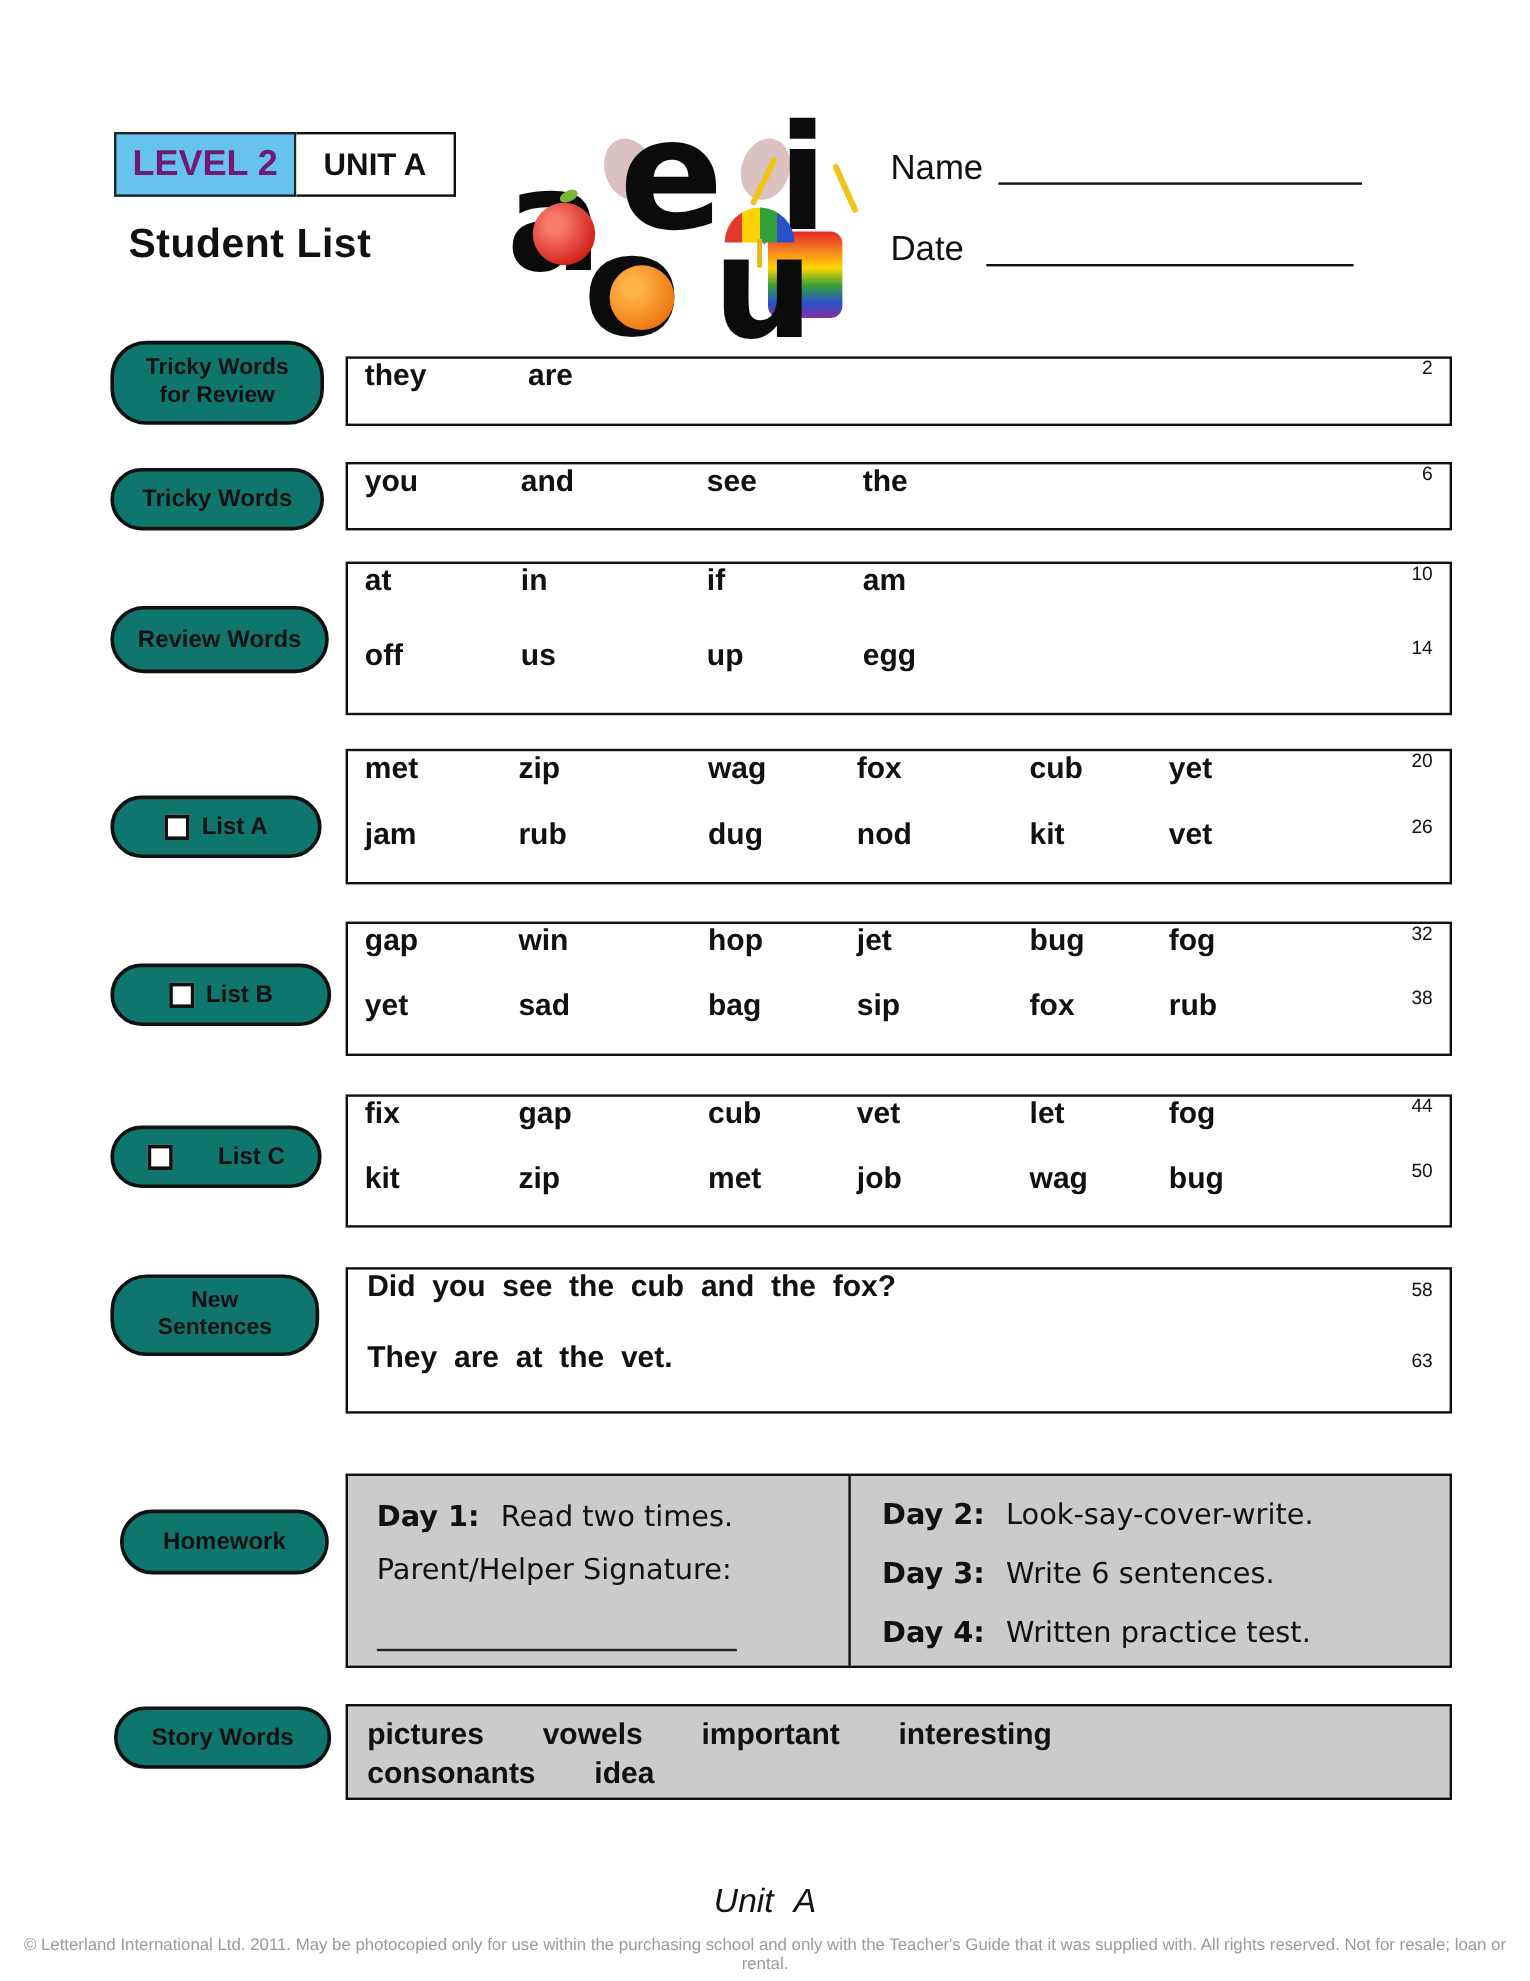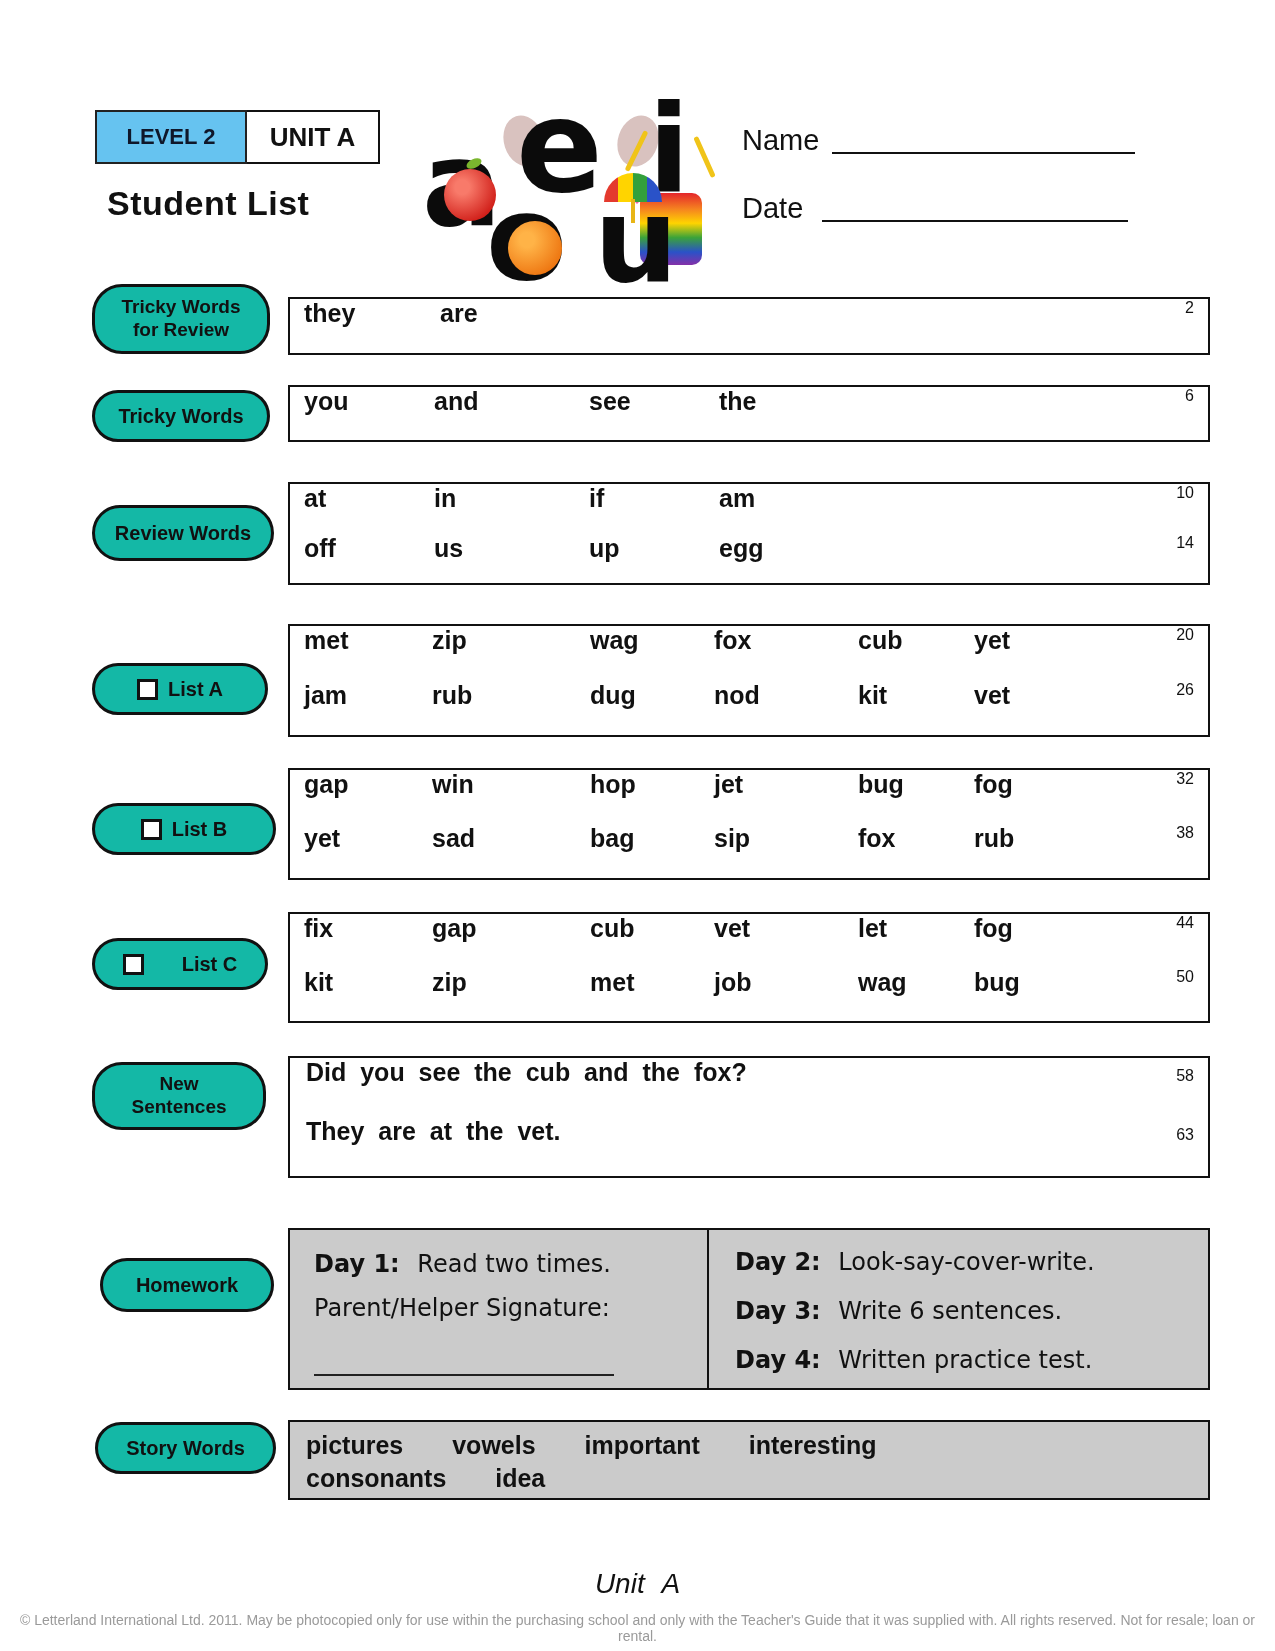--- a/index.html
+++ b/index.html
@@ -1,37 +1,37 @@
 <!DOCTYPE html>
 <html><head>
 <meta charset="utf-8">
 <style>
   html,body{margin:0;padding:0;background:#fff;}
   #page{position:relative;width:1275px;height:1651px;background:#fff;overflow:hidden;
         font-family:"Liberation Sans",sans-serif;color:#111;}
 
   
   .lvl-wrap{position:absolute;left:95px;top:110px;display:flex;}
-  .lvl-blue{width:148px;height:50px;background:#66C3F0;color:#0f172a;display:flex;align-items:center;
-            justify-content:center;font-weight:bold;font-size:22px;border:2.5px solid #222;}
+  .lvl-blue{width:148px;height:50px;background:#66C3F0;color:#701a75;display:flex;align-items:center;
+            justify-content:center;font-weight:bold;font-size:30px;border:2.5px solid #222;}
   .lvl-white{width:131px;height:50px;background:#fff;color:#111;display:flex;align-items:center;
              justify-content:center;font-weight:bold;font-size:26px;border:2.5px solid #111;border-left:none;}
   .title{position:absolute;left:107px;top:184px;font-size:34px;font-weight:bold;letter-spacing:.5px;}
   .nd-label{position:absolute;font-size:29px;}
   .nd-line{position:absolute;border-bottom:2.5px solid #111;height:0;}
 
   
   .vowels{position:absolute;left:408px;top:95px;width:300px;height:182px;}
   .vl{position:absolute;font-family:"DejaVu Sans",sans-serif;font-weight:bold;color:#0b0b0b;line-height:.9;z-index:1;}
   .acc{position:absolute;z-index:2;}
   .ear{position:absolute;z-index:0;width:40px;height:52px;border-radius:50%;background:#d9c2bf;}
   .arm{position:absolute;z-index:0;width:5px;height:44px;background:#f0c419;border-radius:3px;}
 
   
-  .pill{position:absolute;border:3px solid #111;border-radius:30px;background:#14b8a6;display:flex;
+  .pill{position:absolute;border:3px solid #111;border-radius:30px;background:#0f766e;display:flex;
         flex-direction:column;align-items:center;justify-content:center;text-align:center;font-weight:bold;}
   .pill.row{flex-direction:row;}
   .pl{font-size:19px;line-height:1.2;}
   .ps{font-size:20px;}
   .cbx{display:inline-block;width:15px;height:15px;border:3px solid #111;margin-right:10px;background:#fff;}
 
   
   .wordbox{position:absolute;left:288px;width:922px;border:2.5px solid #111;background:#fff;
            display:flex;flex-direction:column;justify-content:space-evenly;box-sizing:border-box;}
   .wrow{display:flex;align-items:flex-start;flex:1;}
@@ -131,21 +131,21 @@
         <span>see</span>
         <span>the</span>
       </div>
       <span class="count">6</span>
     </div>
   </div>
 
   <div class="pill" style="left:92px;top:505px;width:176px;height:50px;text-align:center;">
     <span class="ps">Review Words</span>
   </div>
-  <div class="wordbox" style="top:482px;height:103px;">
+  <div class="wordbox" style="top:468px;height:128px;">
     <div class="wrow">
       <div class="words g4">
         <span>at</span>
         <span>in</span>
         <span>if</span>
         <span>am</span>
       </div>
       <span class="count">10</span>
     </div>
     <div class="wrow">

